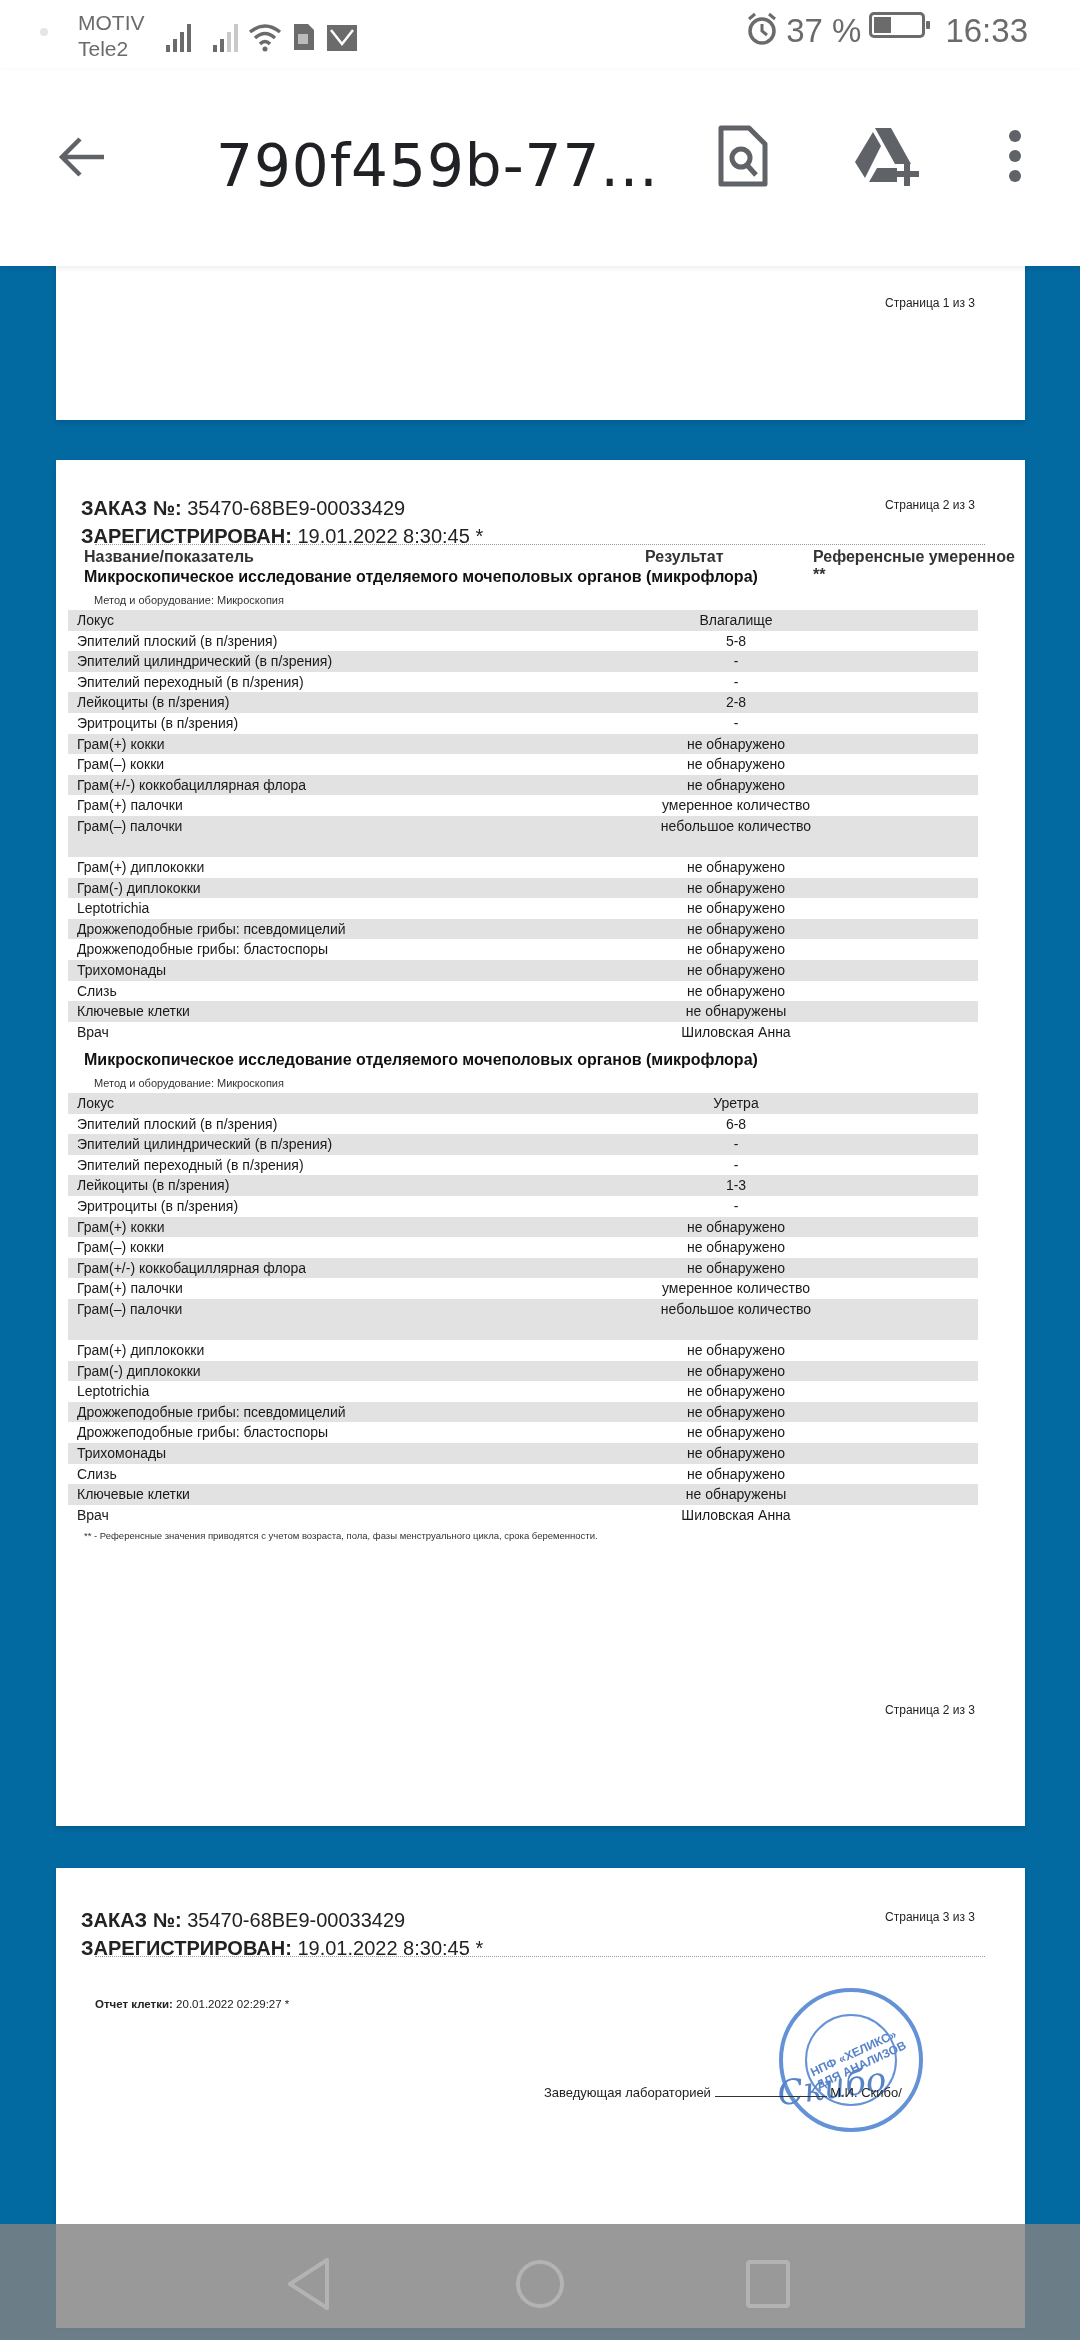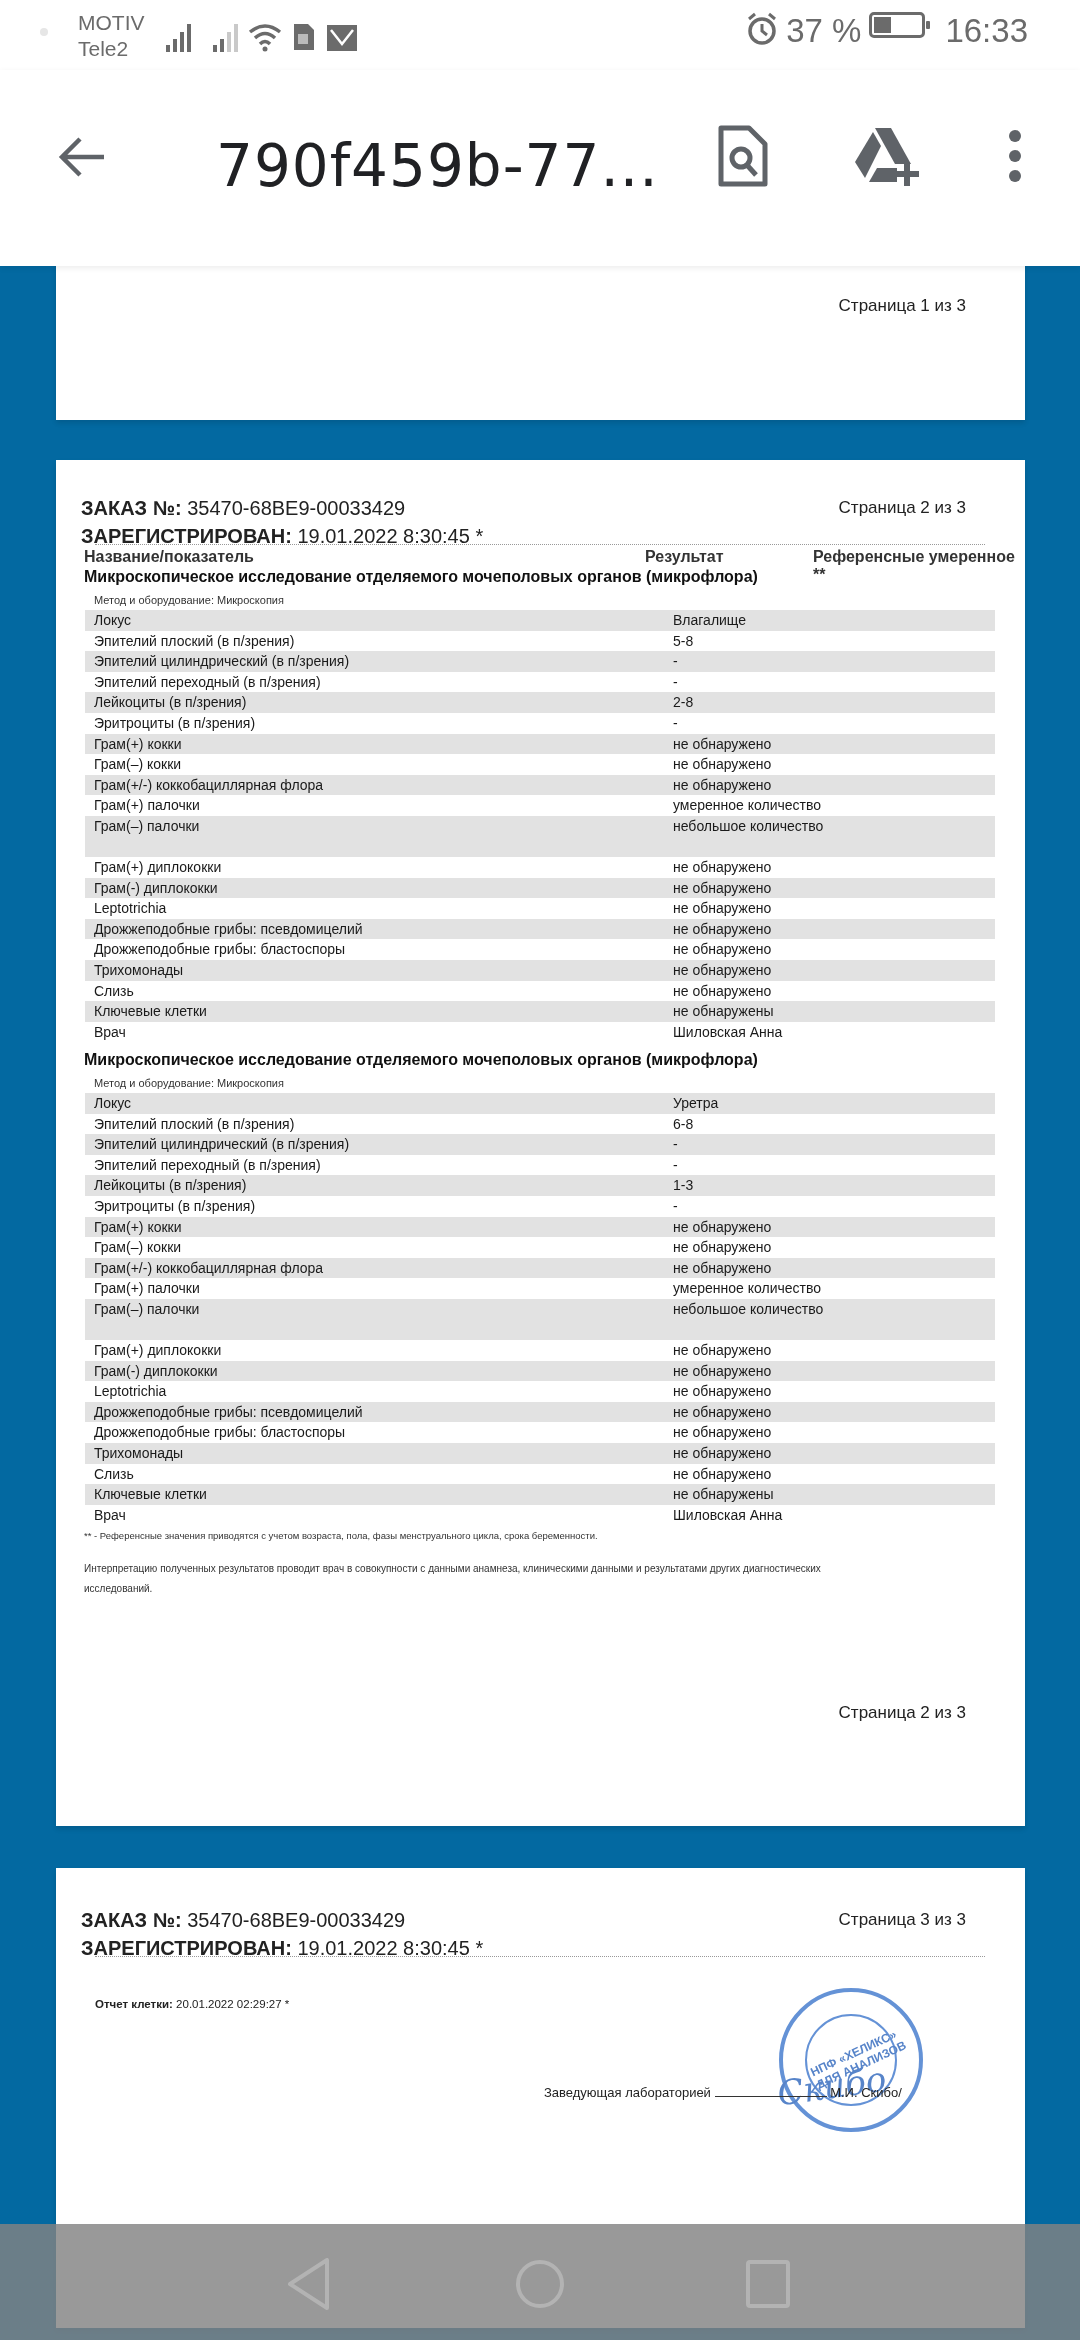--- a/index.html
+++ b/index.html
@@ -24,30 +24,30 @@
   .back-btn { position: absolute; left: 50px; top: 55px; width: 64px; height: 64px; display: flex; align-items: center; justify-content: center; }
   .app-title { position: absolute; left: 216px; top: 62px; font-size: 58px; color: #202124; letter-spacing: 1px; font-family: "DejaVu Sans", sans-serif; }
   .act-btn { position: absolute; top: 50px; width: 72px; height: 72px; display: flex; align-items: center; justify-content: center; }
 
   
   .page { position: absolute; left: 56px; width: 969px; background: #fff; box-shadow: 0 3px 5px rgba(0,0,0,0.12); }
   .p1 { top: 240px; height: 180px; }
   .p2 { top: 460px; height: 1366px; }
   .p3 { top: 1868px; height: 460px; }
 
-  .pagenum { position: absolute; right: 59px; font-size: 17px; color: #222; }
+  .pagenum { position: absolute; right: 50px; font-size: 12px; color: #222; }
   .hdr { position: absolute; left: 25px; font-size: 20px; color: #222; }
   .hdr b { font-weight: bold; }
   .dotline { position: absolute; left: 39px; right: 40px; border-top: 1.5px dotted #999; }
 
   .colhead { position: absolute; top: 88px; font-size: 16px; font-weight: bold; color: #333; }
   .sect-title { position: absolute; left: 28px; font-size: 16px; font-weight: bold; color: #111; }
   .method { position: absolute; left: 38px; font-size: 11px; color: #333; }
 
-  .tbl { position: absolute; left: 29px; width: 910px; }
+  .tbl { position: absolute; left: 12px; width: 910px; text-align: center; }
   .row { position: relative; width: 100%; min-height: 20.6px; font-size: 14px; color: #1a1a1a; line-height: 20.6px; }
   .row.shade { background: #e2e2e2; }
   .row .nm { position: absolute; left: 9px; top: 0; }
   .row .vl { position: relative; margin-left: 588px; width: 160px; display: block; }
   .row.tall { height: 41px; }
 
   .footnote { position: absolute; left: 28px; font-size: 9.5px; color: #333; }
   .interp { position: absolute; left: 28px; font-size: 10px; color: #333; line-height: 20px; width: 760px; }
 
   .created { position: absolute; left: 39px; top: 130px; font-size: 11.5px; color: #222; }
@@ -331,21 +331,20 @@
           <span class="nm">Ключевые клетки</span>
           <span class="vl">не обнаружены</span>
         </div>
         <div class="row">
           <span class="nm">Врач</span>
           <span class="vl">Шиловская Анна</span>
         </div>
       </div>
 
     <div class="footnote" style="top:1070px">** - Референсные значения приводятся с учетом возраста, пола, фазы менструального цикла, срока беременности.</div>
-    <div class="interp" style="top:1099px">Интерпретацию полученных результатов проводит врач в совокупности с данными анамнеза, клиническими данными и результатами других диагностических исследований.</div>
 
     <div class="pagenum" style="top:1243px">Страница 2 из 3</div>
   </div>
 
   <div class="page p3">
     <div class="hdr" style="top:41px">
       <b>ЗАКАЗ №:</b>
       <span>35470-68BE9-00033429</span>
     </div>
     <div class="pagenum" style="top:42px">Страница 3 из 3</div>

